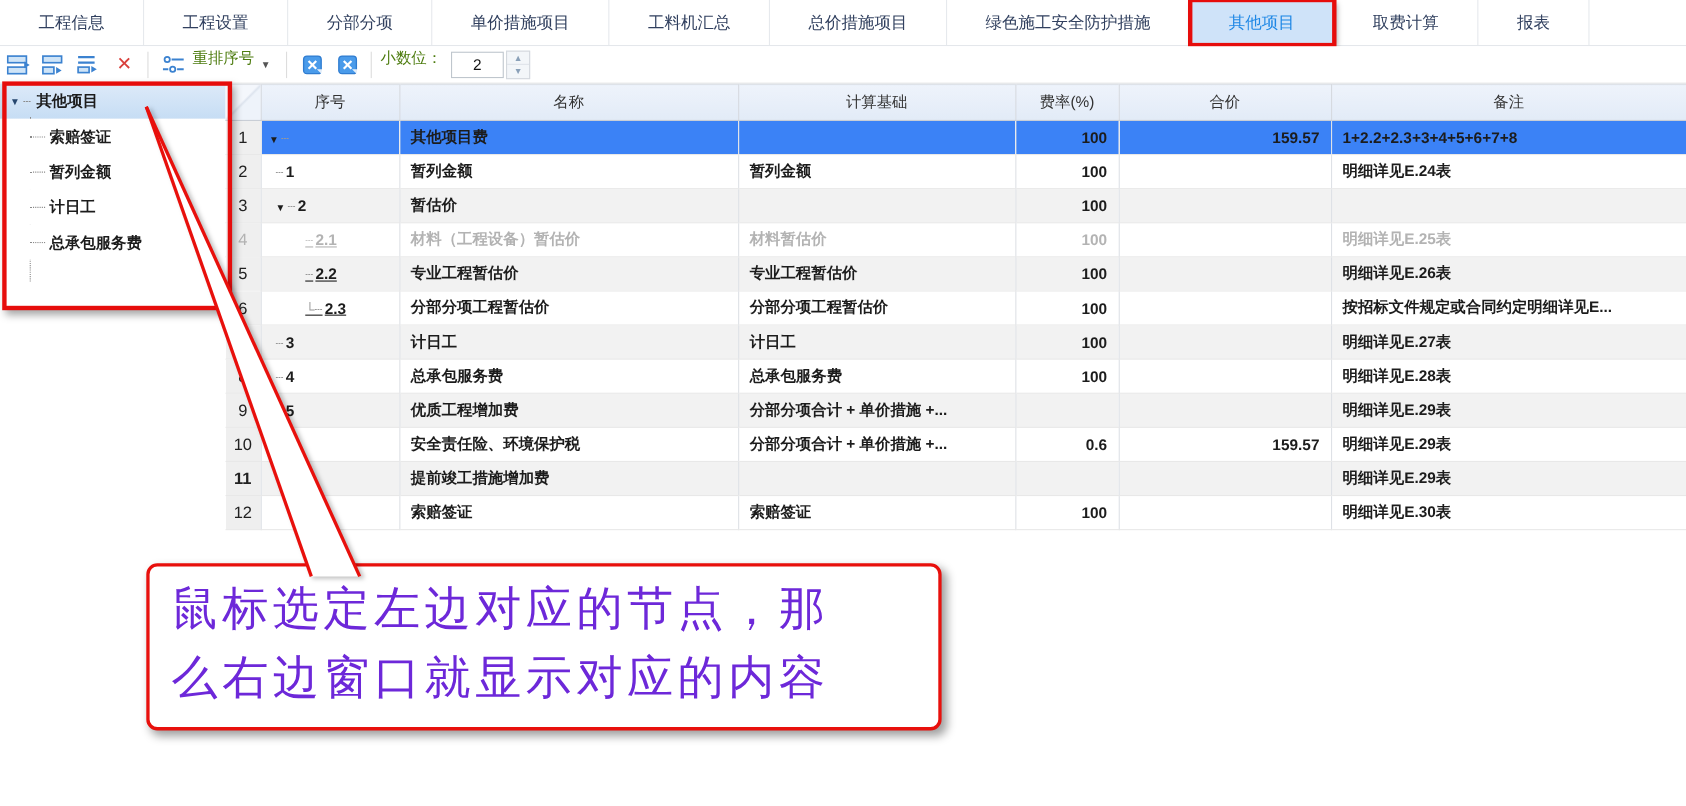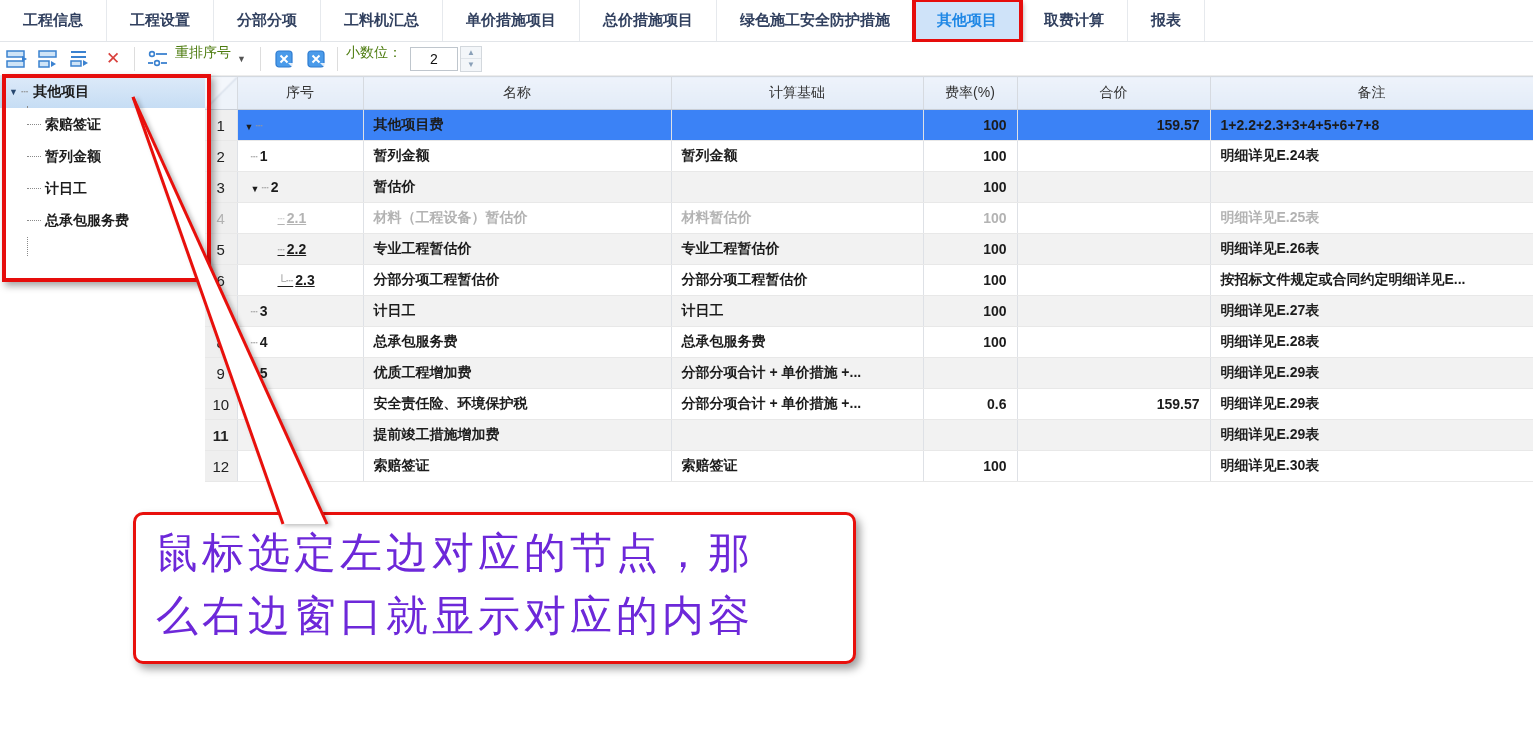--- a/index.html
+++ b/index.html
@@ -3,21 +3,21 @@
 <meta charset="utf-8">
 <style>
   * { margin:0; padding:0; box-sizing:border-box; }
   html,body { width:1533px; height:733px; background:#fff; overflow:hidden;
               font-family:"Liberation Sans","DejaVu Sans",sans-serif; }
   .stage { position:relative; width:1533px; height:733px; background:#fff; }
 
   
   .tabbar { position:absolute; left:0; top:0; width:1533px; height:42px;
             display:flex; align-items:stretch; background:#fff; border-bottom:1px solid #e2e5e9; }
-  .tab { display:flex; align-items:center; padding:0 23px; font-size:15px; font-weight:700;
+  .tab { display:flex; align-items:center; padding:0 35px; font-size:15px; font-weight:400;
          color:#31405f; border-right:1px solid #e6e9ed; cursor:default; white-space:nowrap; }
   .tab.active { background:#cfe3f9; color:#1e87e5;
                 outline:4px solid #e60d0c; outline-offset:-2px;
                 box-shadow:2px 3px 5px rgba(0,0,0,.35); }
 
   
   .toolbar { position:absolute; left:0; top:42px; width:1533px; height:34px; background:#fff;
              border-bottom:1px solid #ececec; display:flex; align-items:center; }
   .tb-icon { width:30px; height:26px; display:flex; align-items:center; justify-content:center; margin-left:2px; }
   .tb-sep { width:1px; height:24px; background:#dddddd; margin:0 6px; }
@@ -84,22 +84,22 @@
 </style>
 </head>
 <body>
 
 <div class="stage">
 
   <div class="tabbar">
     <div class="tab">工程信息</div>
     <div class="tab">工程设置</div>
     <div class="tab">分部分项</div>
+    <div class="tab">单价措施项目</div>
     <div class="tab">工料机汇总</div>
-    <div class="tab">单价措施项目</div>
     <div class="tab">总价措施项目</div>
     <div class="tab">绿色施工安全防护措施</div>
     <div class="tab active">其他项目</div>
     <div class="tab">取费计算</div>
     <div class="tab">报表</div>
   </div>
 
   <div class="toolbar">
     <div class="tb-icon">
       <svg class="blue-ic" width="22" height="20" viewBox="0 0 22 20">

